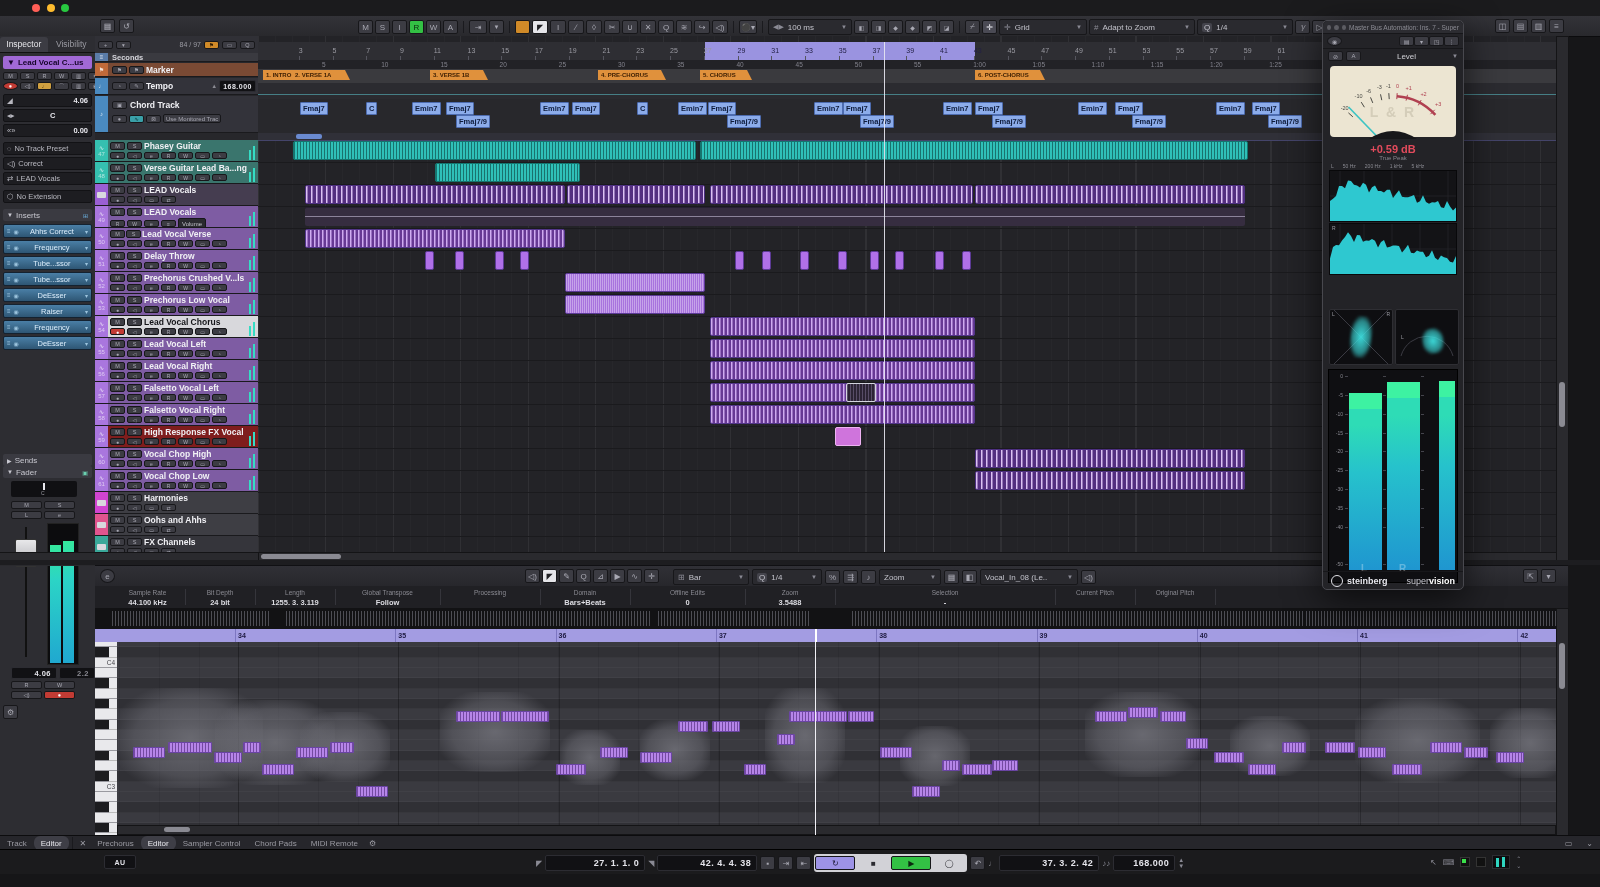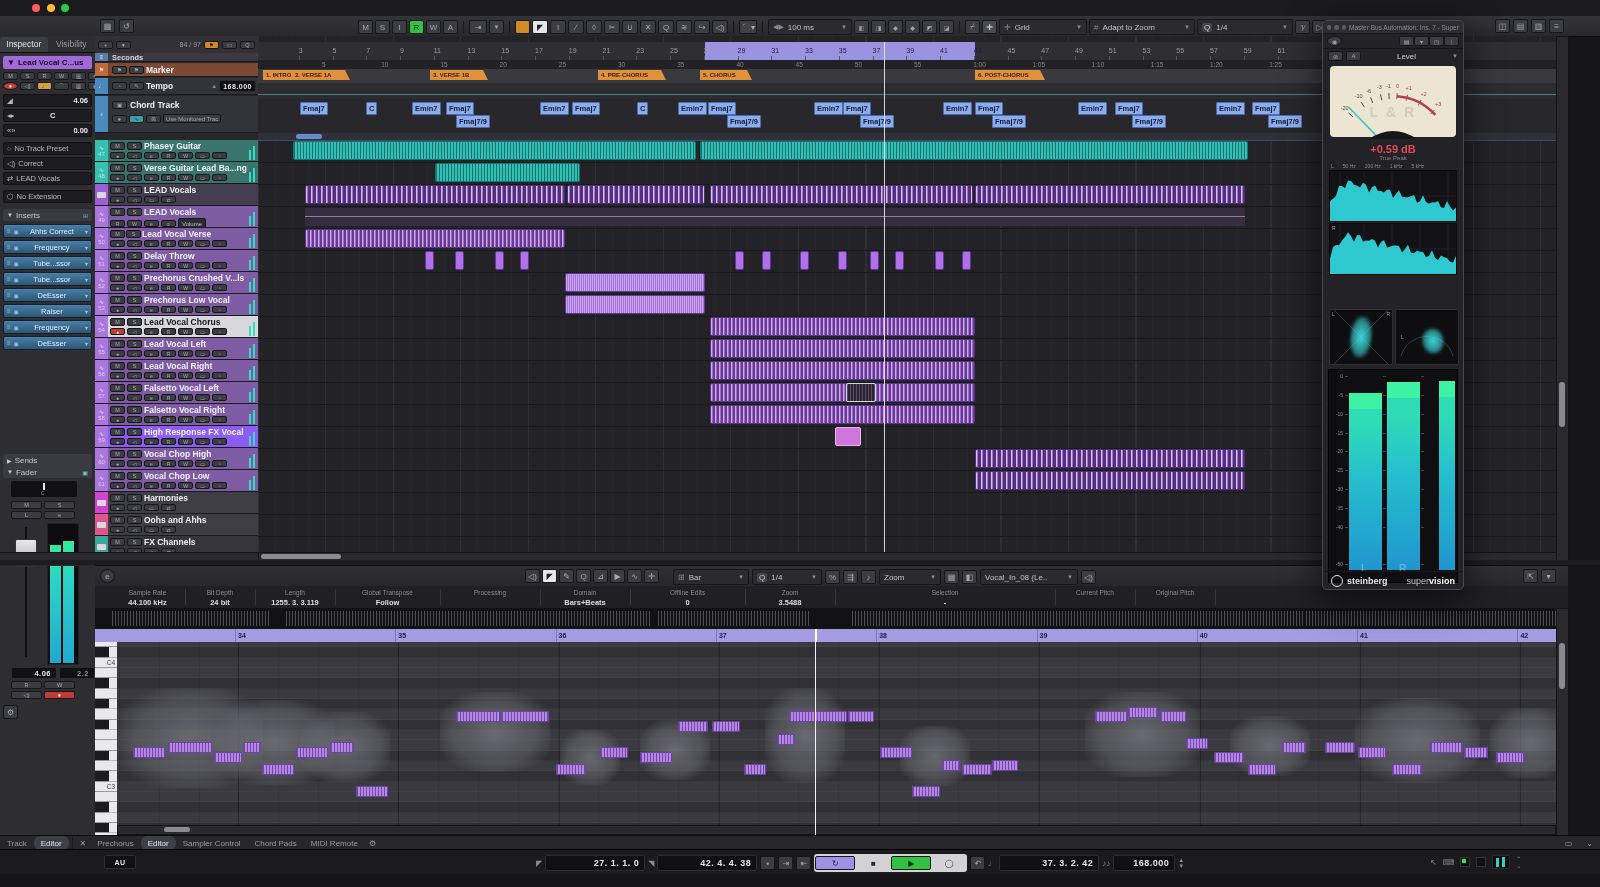--- a/index.html
+++ b/index.html
@@ -703,21 +703,21 @@
               <div class="ibtn tbtn">e</div>
               <div class="ibtn tbtn">R</div>
               <div class="ibtn tbtn">W</div>
               <div class="ibtn tbtn">▭</div>
               <div class="ibtn tbtn">◔</div>
             </div>
           </div>
           <div class="meterline" style="height: 14px;"></div>
           <div class="meterline2" style="height: 10px;"></div>
         </div>
-        <div class="tl-row" style="top: 390px; height: 22px; background: #8b5cf6; padding-left: 10px;">
+        <div class="tl-row" style="top: 390px; height: 22px; background: #7f1d1d; padding-left: 10px;">
           <div class="tl-strip" style="background: rgb(169, 118, 222);">
             <div>∿</div>
             <div style="color: rgba(255, 255, 255, 0.6);">59</div>
           </div>
           <div class="tl-body">
             <div class="flex" style="gap: 2px;">
               <div class="ibtn mini">M</div>
               <div class="ibtn mini">S</div>
               <div class="tname">High Response FX Vocal</div>
             </div>

